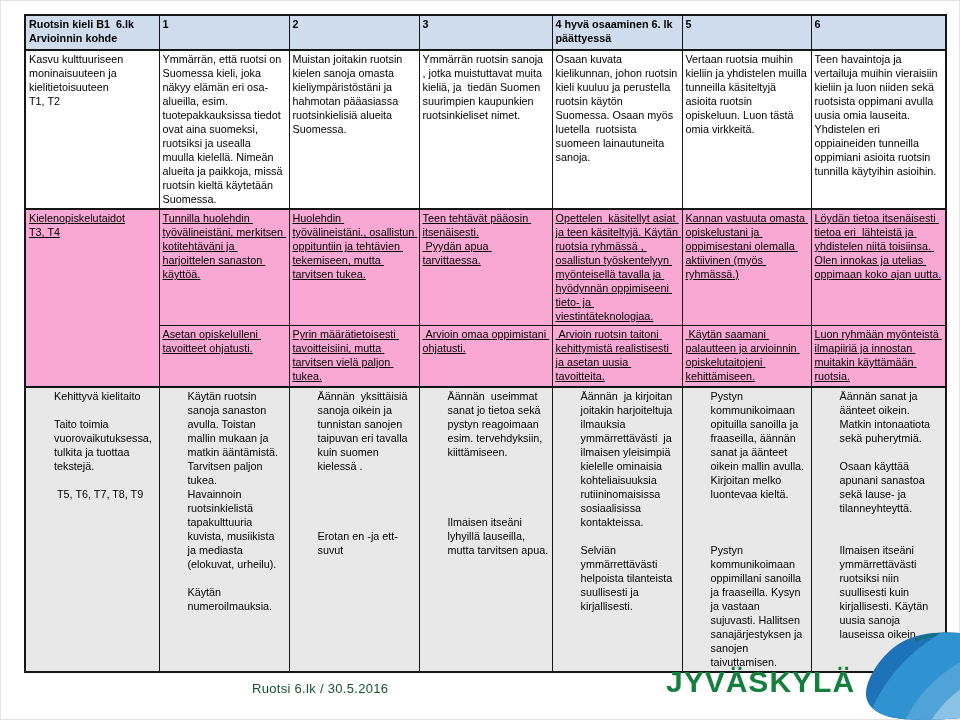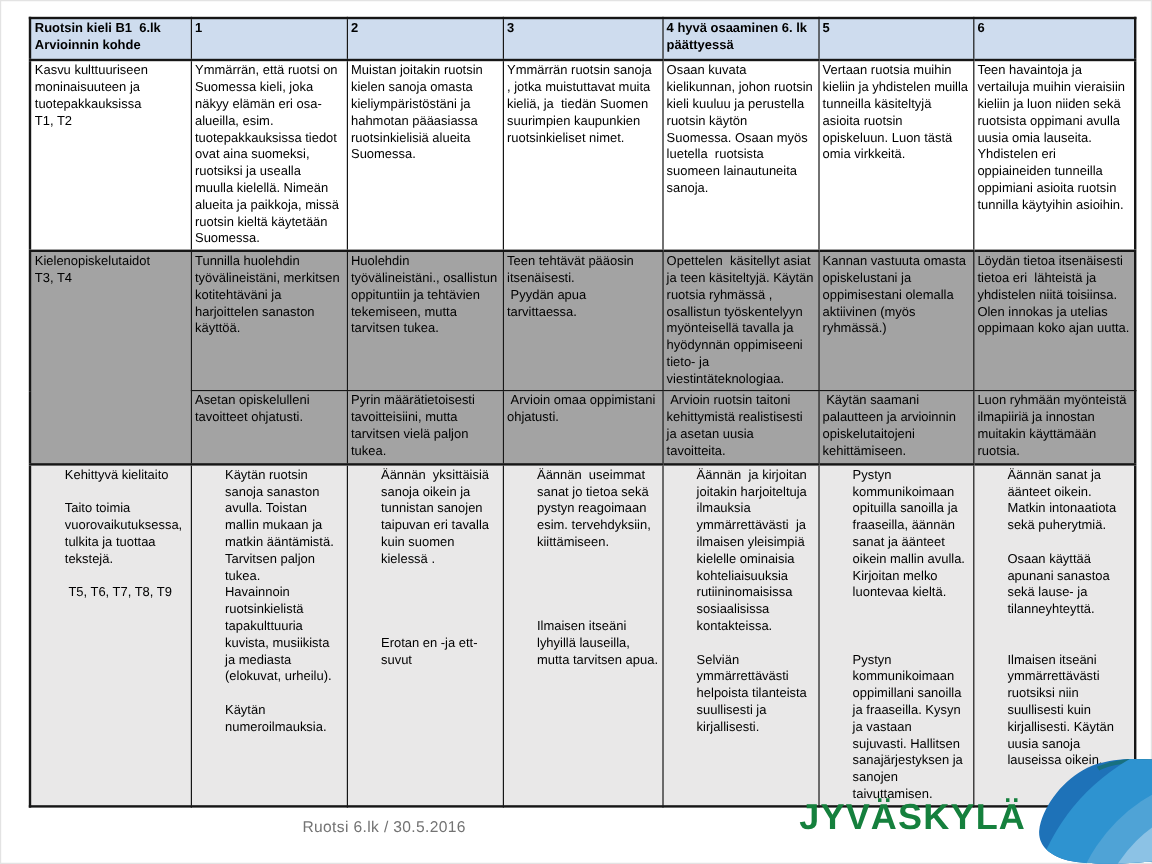--- a/index.html
+++ b/index.html
@@ -17,30 +17,30 @@
     border:1px solid #161616;
     vertical-align:top;
     padding:1px 3px 2px 3px;
     font-size:10.8px; line-height:14px;
     color:#000;
     white-space:pre-wrap;
     word-wrap:break-word;
   }
   tr.hdr td { background:#CEDCEE; font-weight:bold; height:30px; }
   tr.r1  td { background:#ffffff; }
-  tr.r2a td, tr.r2b td { background:#a3a3a3; }
+  tr.r2a td, tr.r2b td { background:#f9a8d4;text-decoration:underline; }
   tr.r3  td { background:#E9E8E8;padding-left:28px; }
   tr.r1  { height:157px; }
   tr.r2a { height:109px; }
   tr.r2b { height:61px;margin-top:34px; }
   tr.r3  { height:222px; }
   tr.sep td { border-top-width:2px; }
   .footer-date {
     position:absolute; left:252px; top:681px;
-    font-size:13px; color:#737373; letter-spacing:0.3px;
+    font-size:13px; color:#14532d; letter-spacing:0.3px;
   }
   .logo-word {
     position:absolute; left:666px; top:665px;
     font-size:30px; font-weight:bold; color:#15803d;
     letter-spacing:1px; white-space:nowrap;
   }
   .logo-swirl { position:absolute; left:856px; top:630px; width:104px; height:90px; }
 </style>
 </head>
 <body>
@@ -64,21 +64,21 @@
 Arvioinnin kohde</td>
         <td>1</td>
         <td>2</td>
         <td>3</td>
         <td>4 hyvä osaaminen 6. lk
 päättyessä</td>
         <td>5</td>
         <td>6</td>
       </tr>
       <tr class="r1 sep">
-        <td>Kasvu kulttuuriseen moninaisuuteen ja tuotepakkauksissa
+        <td>Kasvu kulttuuriseen moninaisuuteen ja kielitietoisuuteen
 T1, T2</td>
         <td>Ymmärrän, että ruotsi on Suomessa kieli, joka näkyy elämän eri osa-alueilla, esim. tuotepakkauksissa tiedot ovat aina suomeksi, ruotsiksi ja usealla muulla kielellä. Nimeän alueita ja paikkoja, missä ruotsin kieltä käytetään Suomessa.</td>
         <td>Muistan joitakin ruotsin kielen sanoja omasta kieliympäristöstäni ja hahmotan pääasiassa ruotsinkielisiä alueita Suomessa.</td>
         <td>Ymmärrän ruotsin sanoja , jotka muistuttavat muita kieliä, ja  tiedän Suomen suurimpien kaupunkien ruotsinkieliset nimet.</td>
         <td>Osaan kuvata kielikunnan, johon ruotsin kieli kuuluu ja perustella ruotsin käytön Suomessa. Osaan myös luetella  ruotsista suomeen lainautuneita sanoja.</td>
         <td>Vertaan ruotsia muihin kieliin ja yhdistelen muilla tunneilla käsiteltyjä asioita ruotsin opiskeluun. Luon tästä omia virkkeitä.</td>
         <td>Teen havaintoja ja vertailuja muihin vieraisiin kieliin ja luon niiden sekä ruotsista oppimani avulla uusia omia lauseita.
 Yhdistelen eri oppiaineiden tunneilla oppimiani asioita ruotsin tunnilla käytyihin asioihin.</td>
       </tr>
       <tr class="r2a sep">

